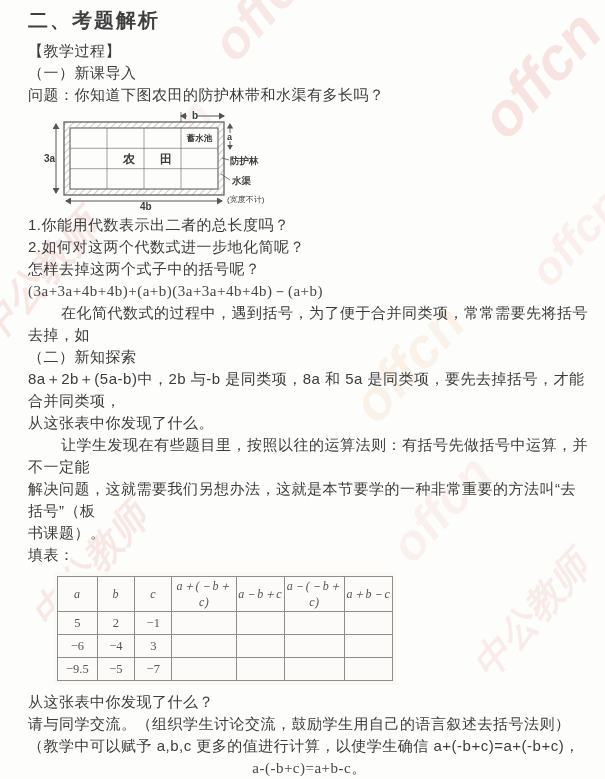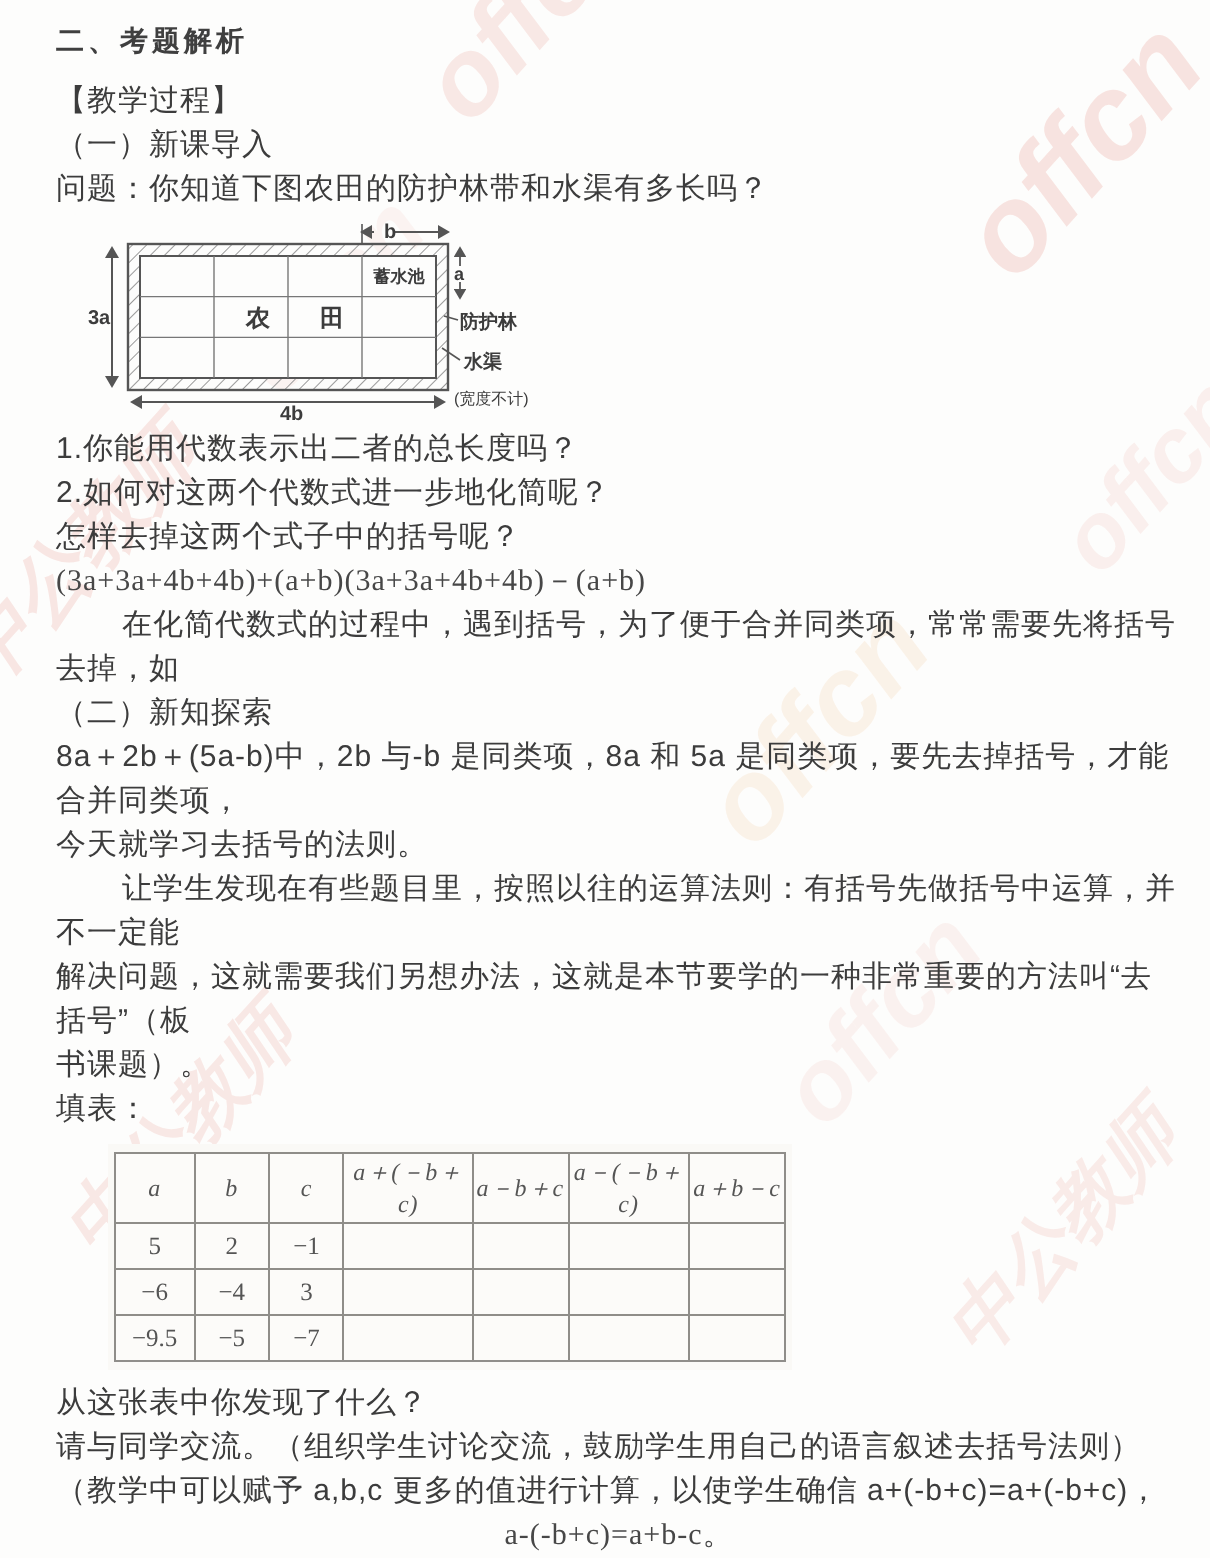--- a/index.html
+++ b/index.html
@@ -23,21 +23,21 @@
   .wm{
     position:absolute;
     font-weight:bold;font-style:italic;
     transform:rotate(-48deg);
     white-space:nowrap;
     user-select:none;
   }
   
   .content{position:relative;z-index:1;}
   h1.doc-title{
-    font-size:14px;line-height:24px;
+    font-size:20px;line-height:24px;
     font-weight:bold;color:#3f3f3f;
     margin:0 0 8px 0;letter-spacing:2px;
   }
   p.ln{
     margin:0;font-size:15px;line-height:22px;
     letter-spacing:0.5px;
   }
   .ml1{margin-left:12px;}
   .ml2{margin-left:20px;}
   .ml3{margin-left:27px;}
@@ -157,21 +157,21 @@
       </svg>
     </div>
 
     <p class="ln ml1">1.你能用代数表示出二者的总长度吗？</p>
     <p class="ln ml1">2.如何对这两个代数式进一步地化简呢？</p>
     <p class="ln ml1">怎样去掉这两个式子中的括号呢？</p>
     <p class="ln ml1 math">(3a+3a+4b+4b)+(a+b)(3a+3a+4b+4b)－(a+b)</p>
     <p class="ln indent">在化简代数式的过程中，遇到括号，为了便于合并同类项，常常需要先将括号去掉，如</p>
     <p class="ln ml2">（二）新知探索</p>
     <p class="ln">8a＋2b＋(5a-b)中，2b 与-b 是同类项，8a 和 5a 是同类项，要先去掉括号，才能合并同类项，</p>
-    <p class="ln">今天就学习去括号的法则。</p>
+    <p class="ln">从这张表中你发现了什么。</p>
     <p class="ln indent">让学生发现在有些题目里，按照以往的运算法则：有括号先做括号中运算，并不一定能</p>
     <p class="ln">解决问题，这就需要我们另想办法，这就是本节要学的一种非常重要的方法叫“去括号”（板</p>
     <p class="ln">书课题）。</p>
     <p class="ln ml2">填表：</p>
 
     <div class="table-wrap">
       <table class="fill-table">
         <thead>
           <tr>
             <th class="c-a">a</th>

